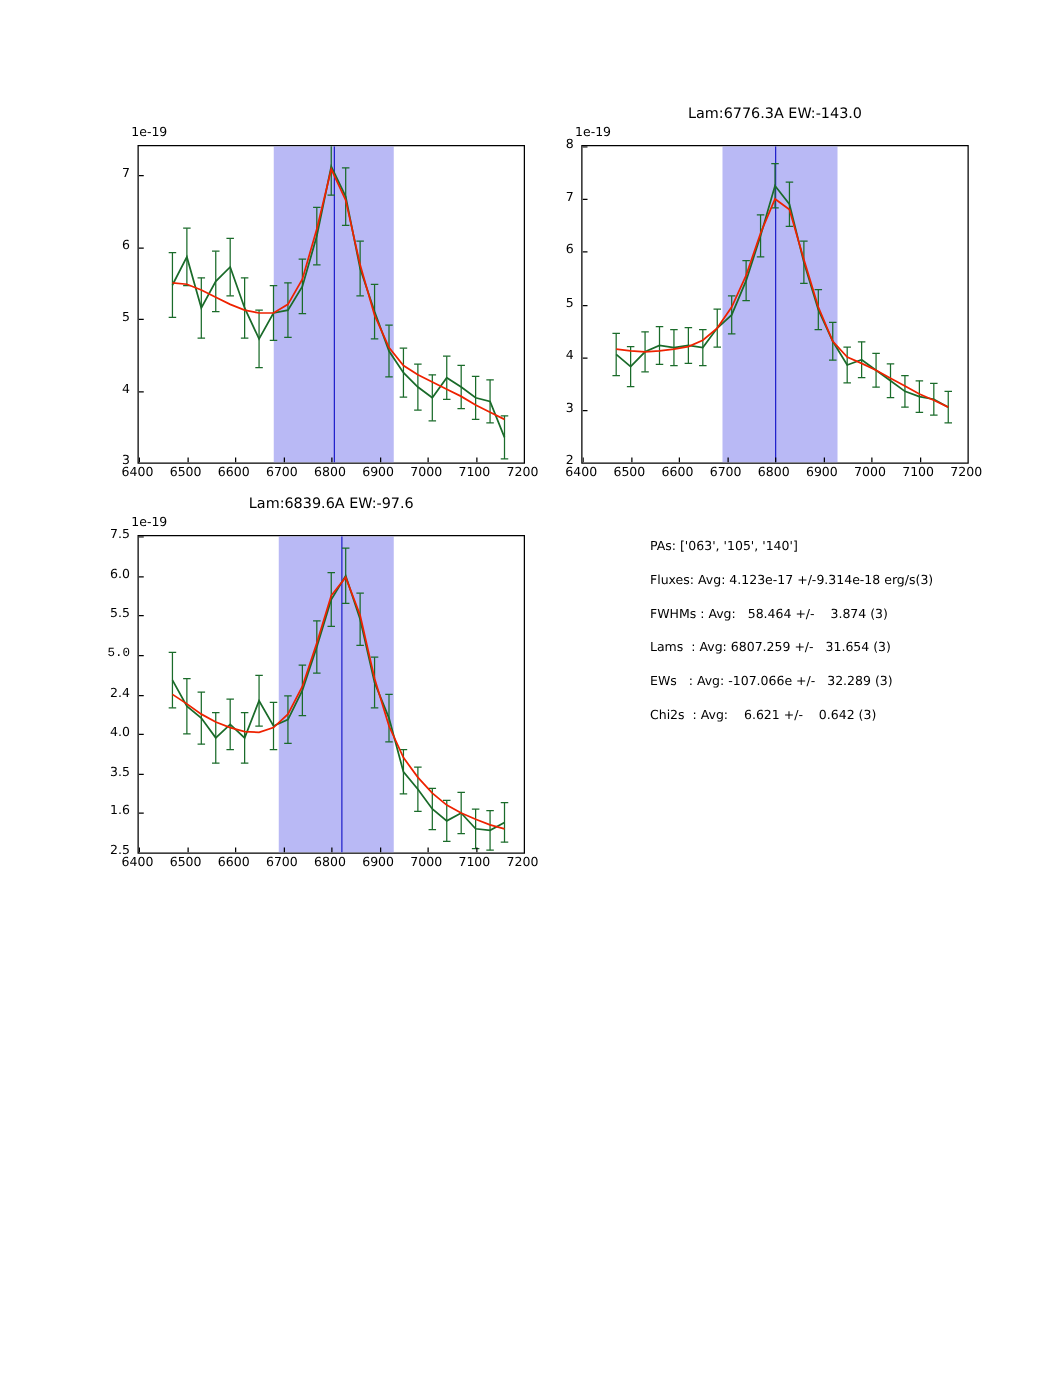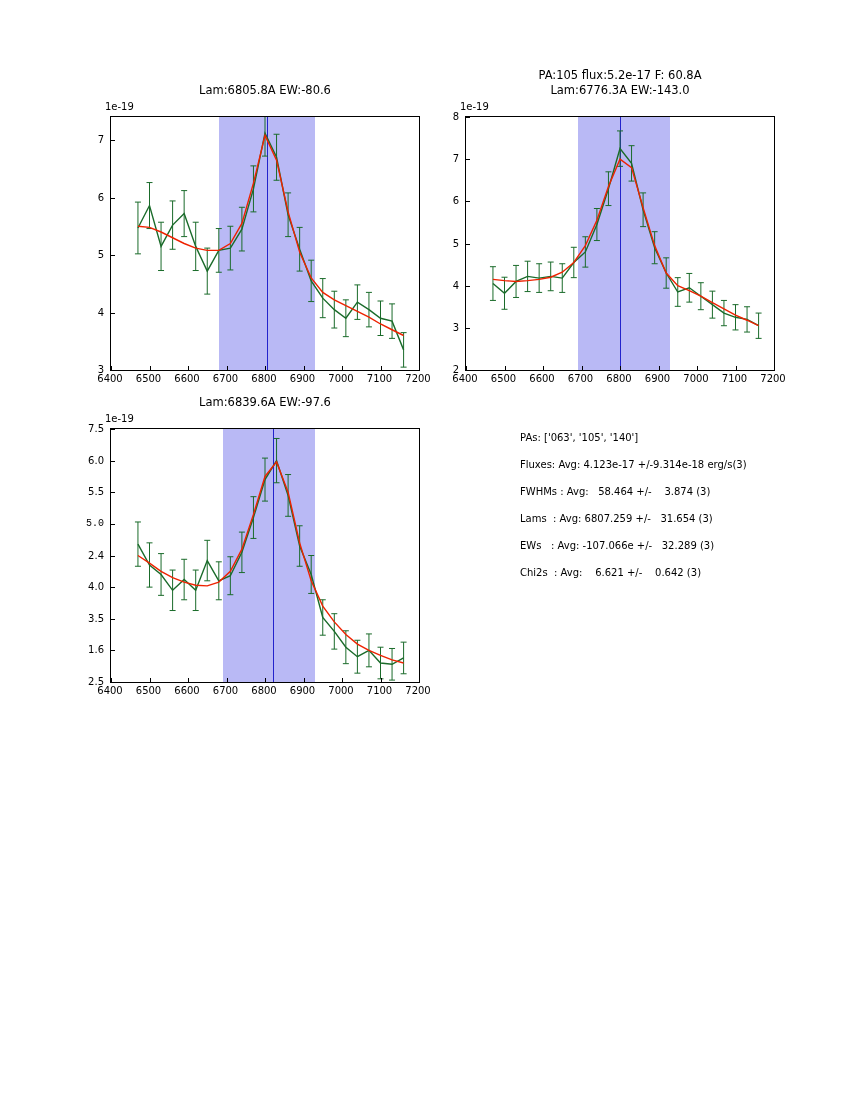--- a/index.html
+++ b/index.html
@@ -58,21 +58,20 @@
     font-size:10px;
     color:#000;
     margin-bottom:16px;
     white-space:pre;
   }
 </style>
 </head>
 <body>
 
 <div class="panel" style="left:110px;top:68px;width:310px;height:305px;">
-  <div class="ptitle" style="top:15px;">Lam:6805.8A EW:-80.6</div>
   <div class="expo" style="left:-5px;top:33px;">1e-19</div>
   <div class="plotbox" id="plot0" style="left:0;top:48px;width:310px;height:255px;">
       <div class="band" style="left: 107.8px; width: 96.25px;"></div>
       <div class="vline" style="left: 156.233px;"></div>
       <svg width="308" height="253">
         <g>
           <line x1="26.95" x2="26.95" y1="136.85000000000002" y2="85.10000000000002" stroke="#1a6b2a" stroke-width="1"></line>
           <line x1="23.95" x2="29.95" y1="136.85000000000002" y2="136.85000000000002" stroke="#1a6b2a" stroke-width="1"></line>
           <line x1="23.95" x2="29.95" y1="85.10000000000002" y2="85.10000000000002" stroke="#1a6b2a" stroke-width="1"></line>
           <line x1="38.5" x2="38.5" y1="111.55000000000001" y2="65.54999999999998" stroke="#1a6b2a" stroke-width="1"></line>
@@ -173,21 +172,20 @@
     <div class="xtick" style="left: 77px; top: 305px;">6600</div>
     <div class="xtick" style="left: 115.5px; top: 305px;">6700</div>
     <div class="xtick" style="left: 154px; top: 305px;">6800</div>
     <div class="xtick" style="left: 192.5px; top: 305px;">6900</div>
     <div class="xtick" style="left: 231px; top: 305px;">7000</div>
     <div class="xtick" style="left: 269.5px; top: 305px;">7100</div>
     <div class="xtick" style="left: 308px; top: 305px;">7200</div>
   </div>
 
 <div class="panel" style="left:465px;top:68px;width:310px;height:305px;">
-  <div class="ptitle" style="top:0;">PA:105 flux:5.2e-17 F: 60.8A</div>
   <div class="ptitle" style="top:15px;">Lam:6776.3A EW:-143.0</div>
   <div class="expo" style="left:-5px;top:33px;">1e-19</div>
   <div class="plotbox" id="plot1" style="left:0;top:48px;width:310px;height:255px;">
       <div class="band" style="left: 111.65px; width: 92.4px;"></div>
       <div class="vline" style="left: 154px;"></div>
       <svg width="308" height="253">
         <g>
           <line x1="26.95" x2="26.95" y1="183.425" y2="149.69166666666666" stroke="#1a6b2a" stroke-width="1"></line>
           <line x1="23.95" x2="29.95" y1="183.425" y2="183.425" stroke="#1a6b2a" stroke-width="1"></line>
           <line x1="23.95" x2="29.95" y1="149.69166666666666" y2="149.69166666666666" stroke="#1a6b2a" stroke-width="1"></line>

